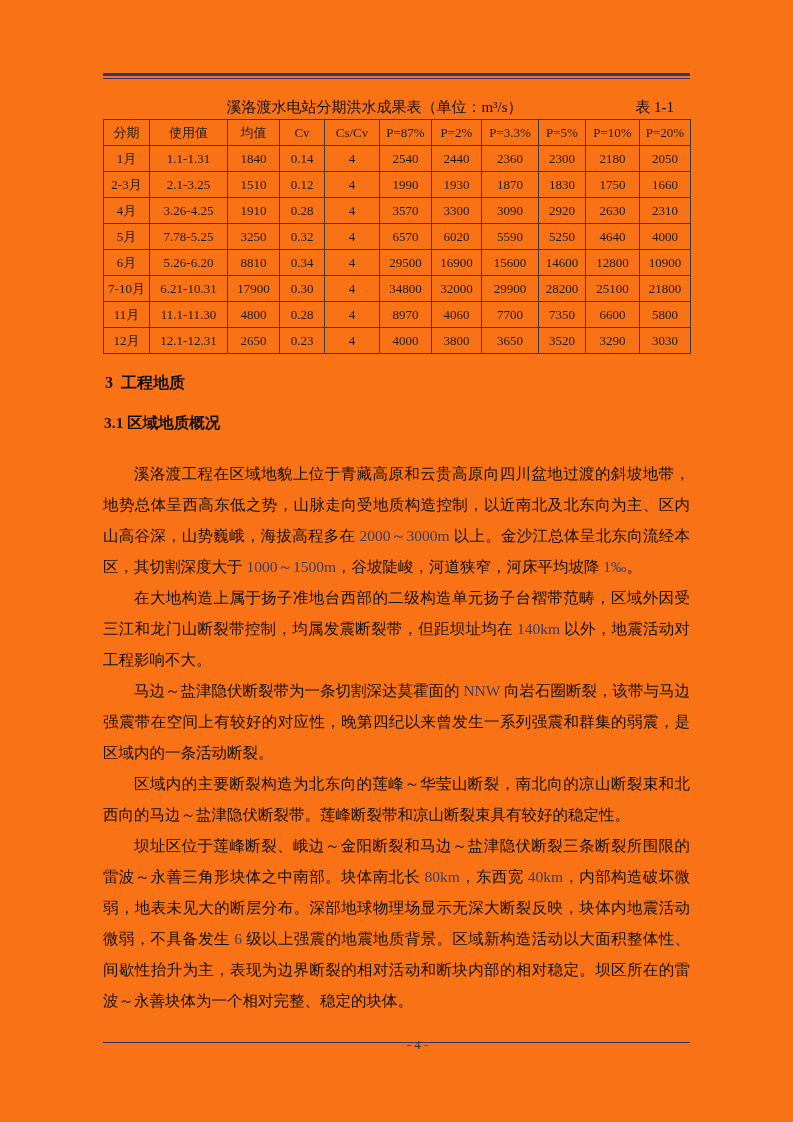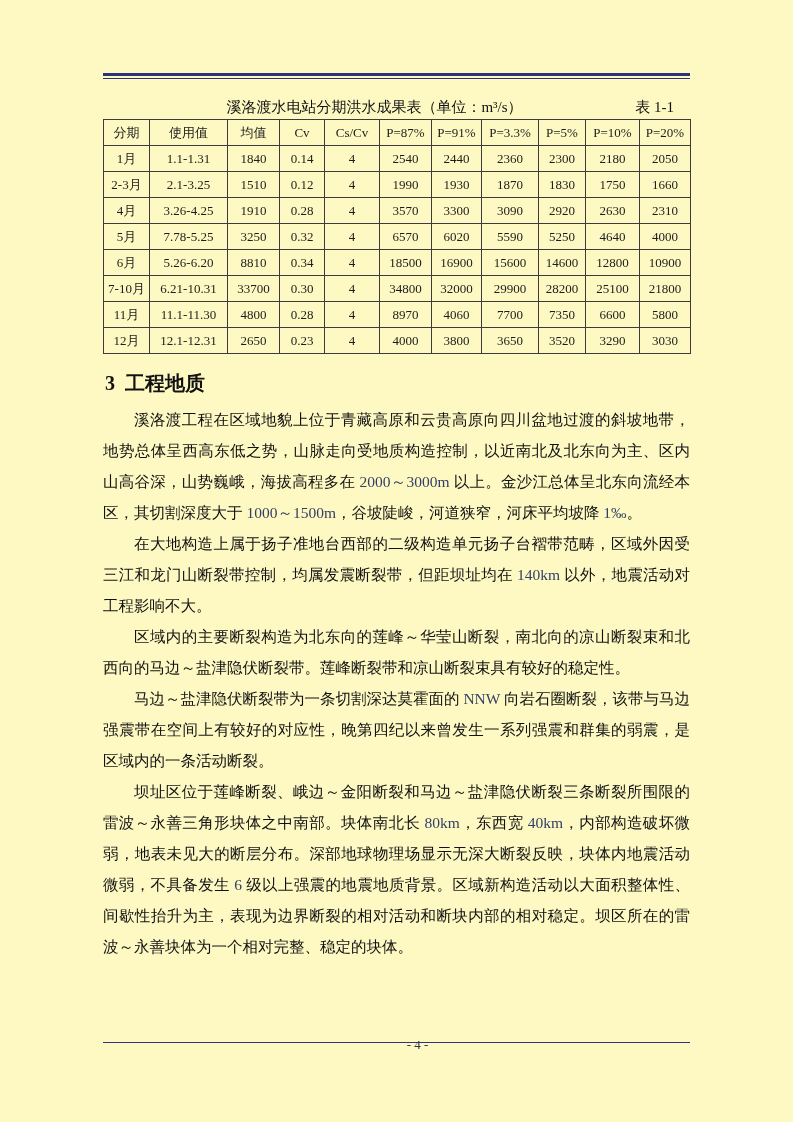--- a/index.html
+++ b/index.html
@@ -5,21 +5,21 @@
   :root{
     --rule:#2e3576;
     --num:#323e66;
     --ink:#111;
     --border:#3c3c3c;
   }
   html,body{margin:0;padding:0;background:#fff;}
   .page{
     position:relative;
     width:793px;height:1122px;
-    background:#fef9c3;
+    background:#f97316;
     font-family:"Liberation Serif","DejaVu Serif",serif;
     color:var(--ink);
     overflow:hidden;
   }
   .content{margin:0 103px;width:587px;}
   .header-rule{
     margin-top:73px;
     height:2px;
     border-top:3px solid var(--rule);
     border-bottom:1px solid var(--rule);
@@ -53,33 +53,33 @@
     text-align:center;
     vertical-align:middle;
     padding:0 1px;
     font-weight:normal;
     white-space:nowrap;
     overflow:hidden;
     color:#1c1c1c;
   }
   h1.sec{
     margin:17px 0 0 2px;
-    font-size:20px;
+    font-size:16px;
     font-weight:bold;
     white-space:pre;
     line-height:24px;
   }
   h2.sec{
     margin:17px 0 0 1px;
     font-size:15.5px;
     font-weight:bold;
     white-space:pre;
     line-height:21px;
   }
-  .paras{margin-top:9px;}
+  .paras{margin-top:25px;}
   .paras p{
     margin:0;
     font-size:15.5px;
     line-height:31px;
     text-indent:2em;
     text-align:justify;
     word-break:break-all;
   }
   .paras .num{color:var(--num);}
   .footer{
@@ -124,21 +124,21 @@
           <col style="width:51px">
       </colgroup>
       <thead>
           <tr id="flood-head">
             <th>分期</th>
             <th>使用值</th>
             <th>均值</th>
             <th>Cv</th>
             <th>Cs/Cv</th>
             <th>P=87%</th>
-            <th>P=91%</th>
+            <th>P=2%</th>
             <th>P=3.3%</th>
             <th>P=5%</th>
             <th>P=10%</th>
             <th>P=20%</th>
           </tr>
         </thead>
       <tbody id="flood-body">
           <tr>
             <td>1月</td>
             <td>1.1-1.31</td>
@@ -190,31 +190,31 @@
             <td>5250</td>
             <td>4640</td>
             <td>4000</td>
           </tr>
           <tr>
             <td>6月</td>
             <td>5.26-6.20</td>
             <td>8810</td>
             <td>0.34</td>
             <td>4</td>
-            <td>18500</td>
+            <td>29500</td>
             <td>16900</td>
             <td>15600</td>
             <td>14600</td>
             <td>12800</td>
             <td>10900</td>
           </tr>
           <tr>
             <td>7-10月</td>
             <td>6.21-10.31</td>
-            <td>33700</td>
+            <td>17900</td>
             <td>0.30</td>
             <td>4</td>
             <td>34800</td>
             <td>32000</td>
             <td>29900</td>
             <td>28200</td>
             <td>25100</td>
             <td>21800</td>
           </tr>
           <tr>
@@ -240,26 +240,27 @@
             <td>3800</td>
             <td>3650</td>
             <td>3520</td>
             <td>3290</td>
             <td>3030</td>
           </tr>
         </tbody>
     </table>
 
     <h1 class="sec">3  工程地质</h1>
+    <h2 class="sec">3.1 区域地质概况</h2>
 
     <div class="paras" id="paragraphs">
         <p><span>溪洛渡工程在区域地貌上位于青藏高原和云贵高原向四川盆地过渡的斜坡地带，地势总体呈西高东低之势，山脉走向受地质构造控制，以近南北及北东向为主、区内山高谷深，山势巍峨，海拔高程多在 </span><span class="num">2000～3000m</span><span> 以上。金沙江总体呈北东向流经本区，其切割深度大于 </span><span class="num">1000～1500m</span><span>，谷坡陡峻，河道狭窄，河床平均坡降 </span><span class="num">1‰</span><span>。</span></p>
         <p><span>在大地构造上属于扬子准地台西部的二级构造单元扬子台褶带范畴，区域外因受三江和龙门山断裂带控制，均属发震断裂带，但距坝址均在 </span><span class="num">140km</span><span> 以外，地震活动对工程影响不大。</span></p>
+        <p><span>马边～盐津隐伏断裂带为一条切割深达莫霍面的 </span><span class="num">NNW</span><span> 向岩石圈断裂，该带与马边强震带在空间上有较好的对应性，晚第四纪以来曾发生一系列强震和群集的弱震，是区域内的一条活动断裂。</span></p>
         <p><span>区域内的主要断裂构造为北东向的莲峰～华莹山断裂，南北向的凉山断裂束和北西向的马边～盐津隐伏断裂带。莲峰断裂带和凉山断裂束具有较好的稳定性。</span></p>
-        <p><span>马边～盐津隐伏断裂带为一条切割深达莫霍面的 </span><span class="num">NNW</span><span> 向岩石圈断裂，该带与马边强震带在空间上有较好的对应性，晚第四纪以来曾发生一系列强震和群集的弱震，是区域内的一条活动断裂。</span></p>
         <p><span>坝址区位于莲峰断裂、峨边～金阳断裂和马边～盐津隐伏断裂三条断裂所围限的雷波～永善三角形块体之中南部。块体南北长 </span><span class="num">80km</span><span>，东西宽 </span><span class="num">40km</span><span>，内部构造破坏微弱，地表未见大的断层分布。深部地球物理场显示无深大断裂反映，块体内地震活动微弱，不具备发生 </span><span class="num">6</span><span> 级以上强震的地震地质背景。区域新构造活动以大面积整体性、间歇性抬升为主，表现为边界断裂的相对活动和断块内部的相对稳定。坝区所在的雷波～永善块体为一个相对完整、稳定的块体。</span></p>
       </div>
   </div>
 
   <div class="footer">
     <div class="footer-rule"></div>
     <div class="page-number">- 4 -</div>
   </div>
 </div>
 

